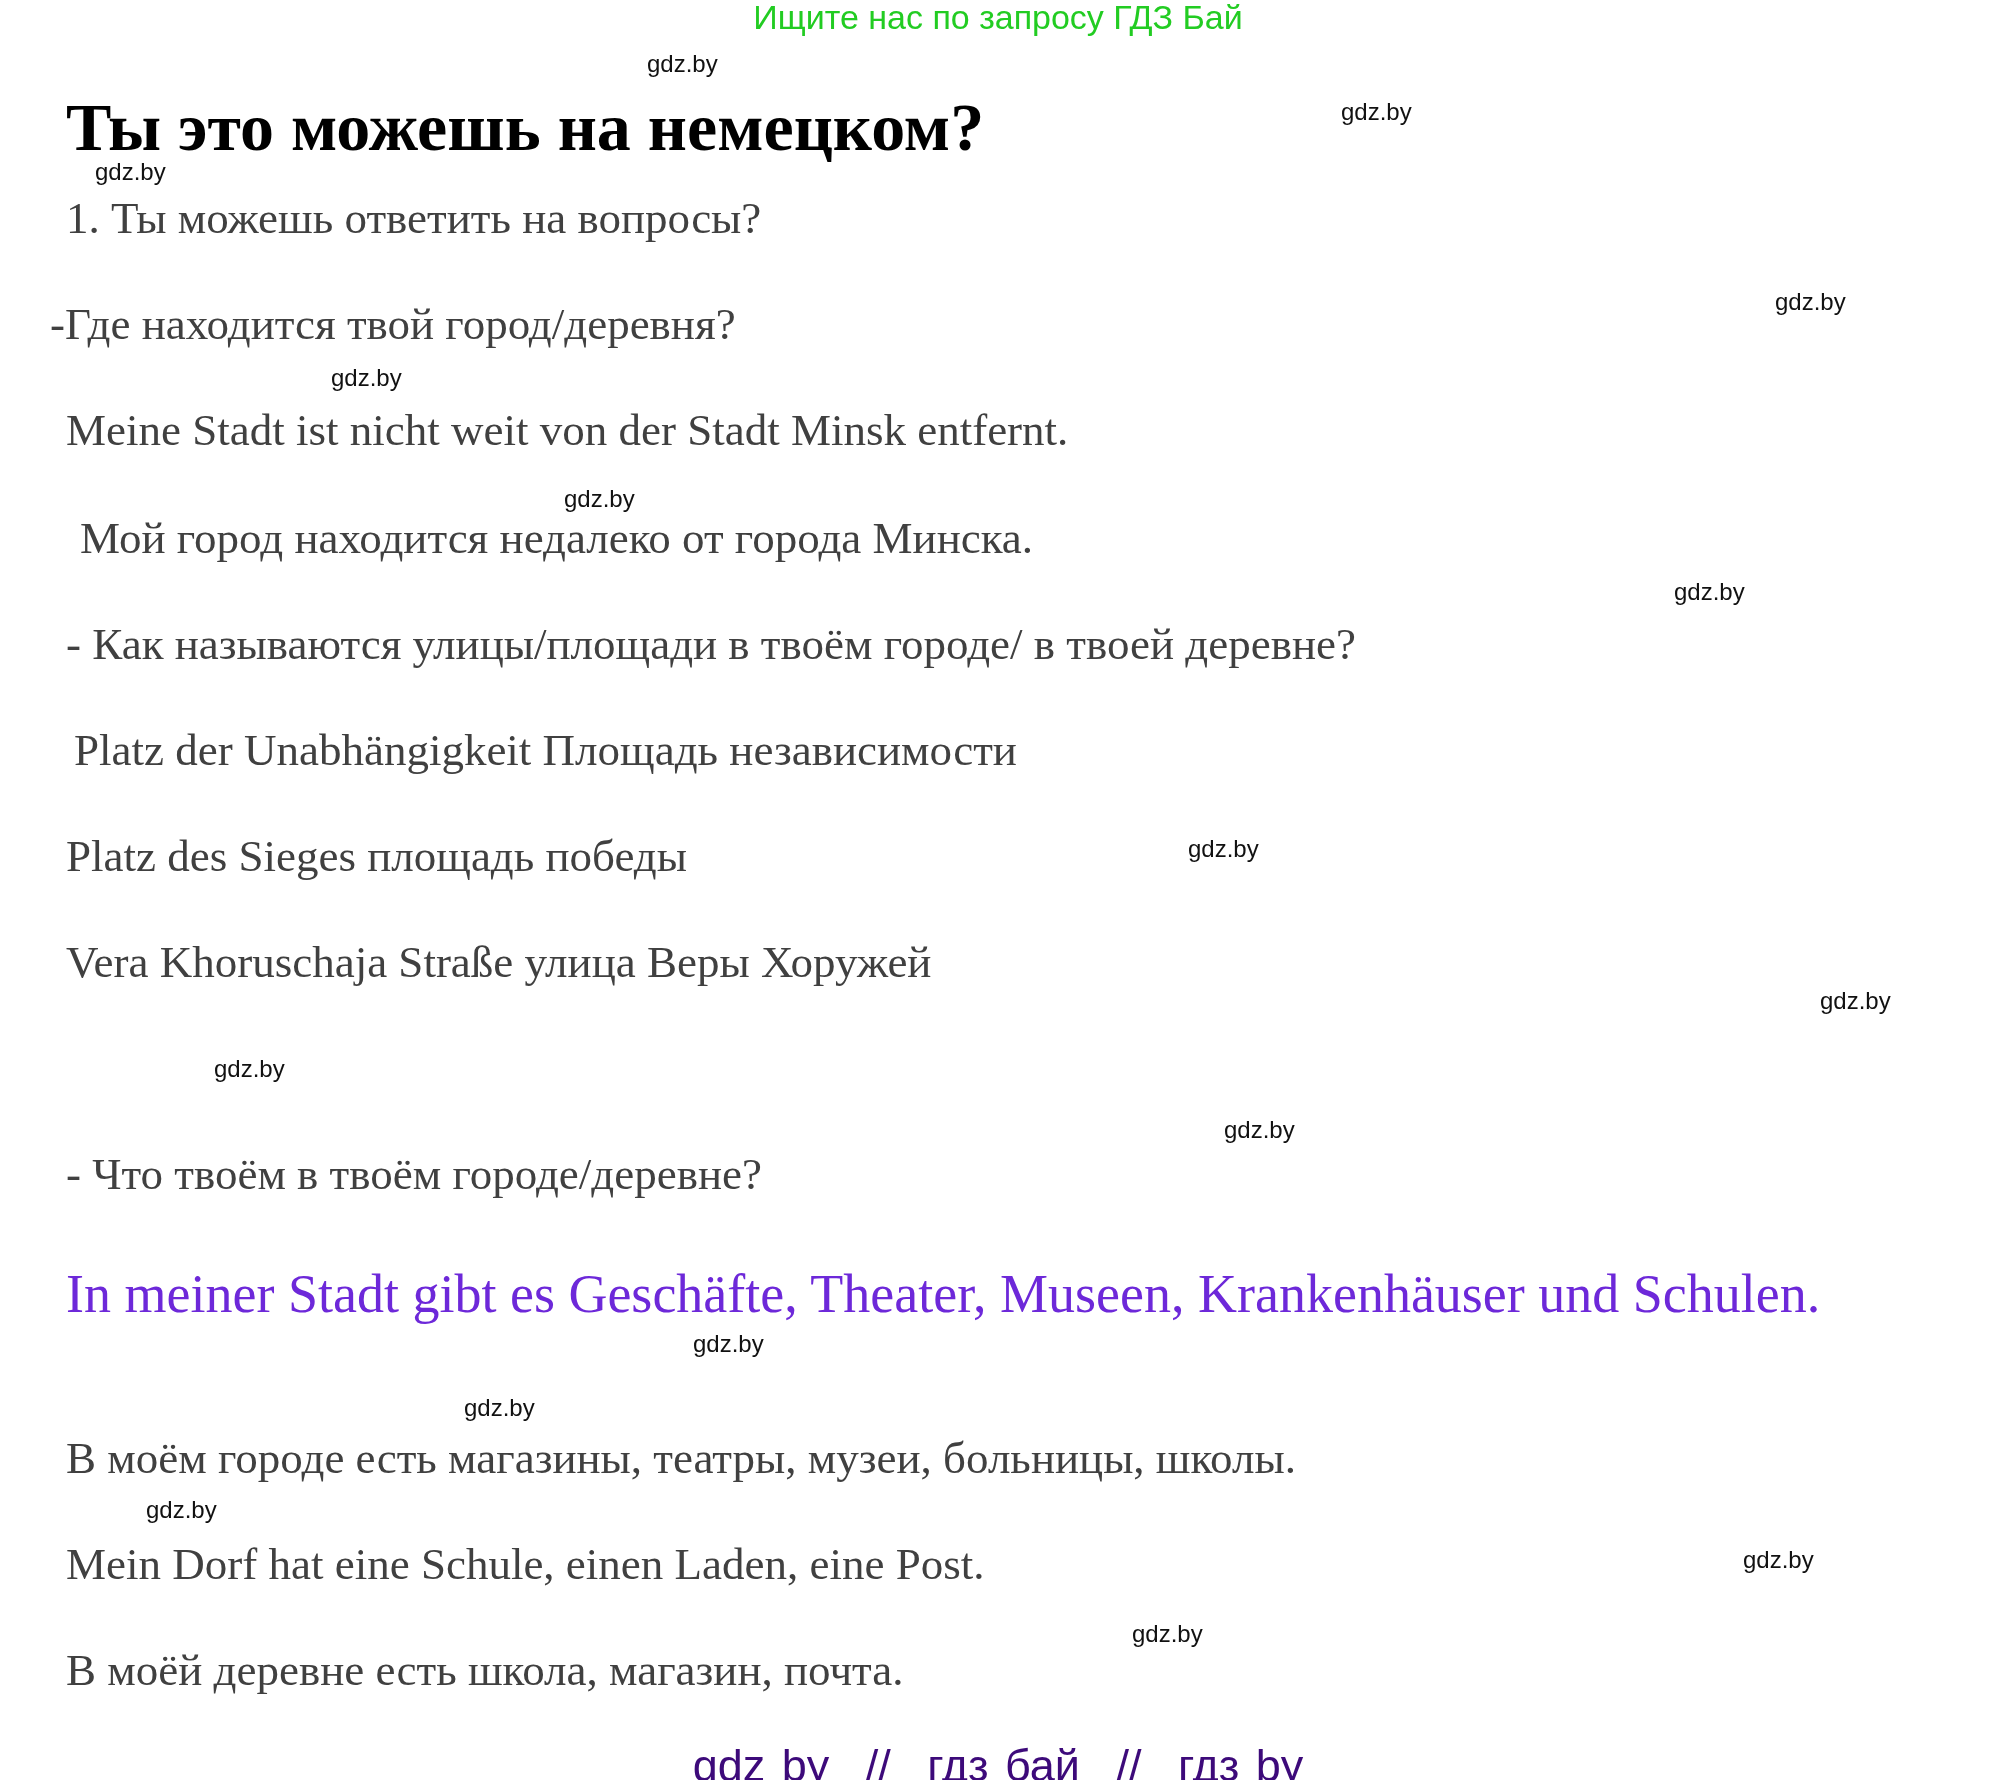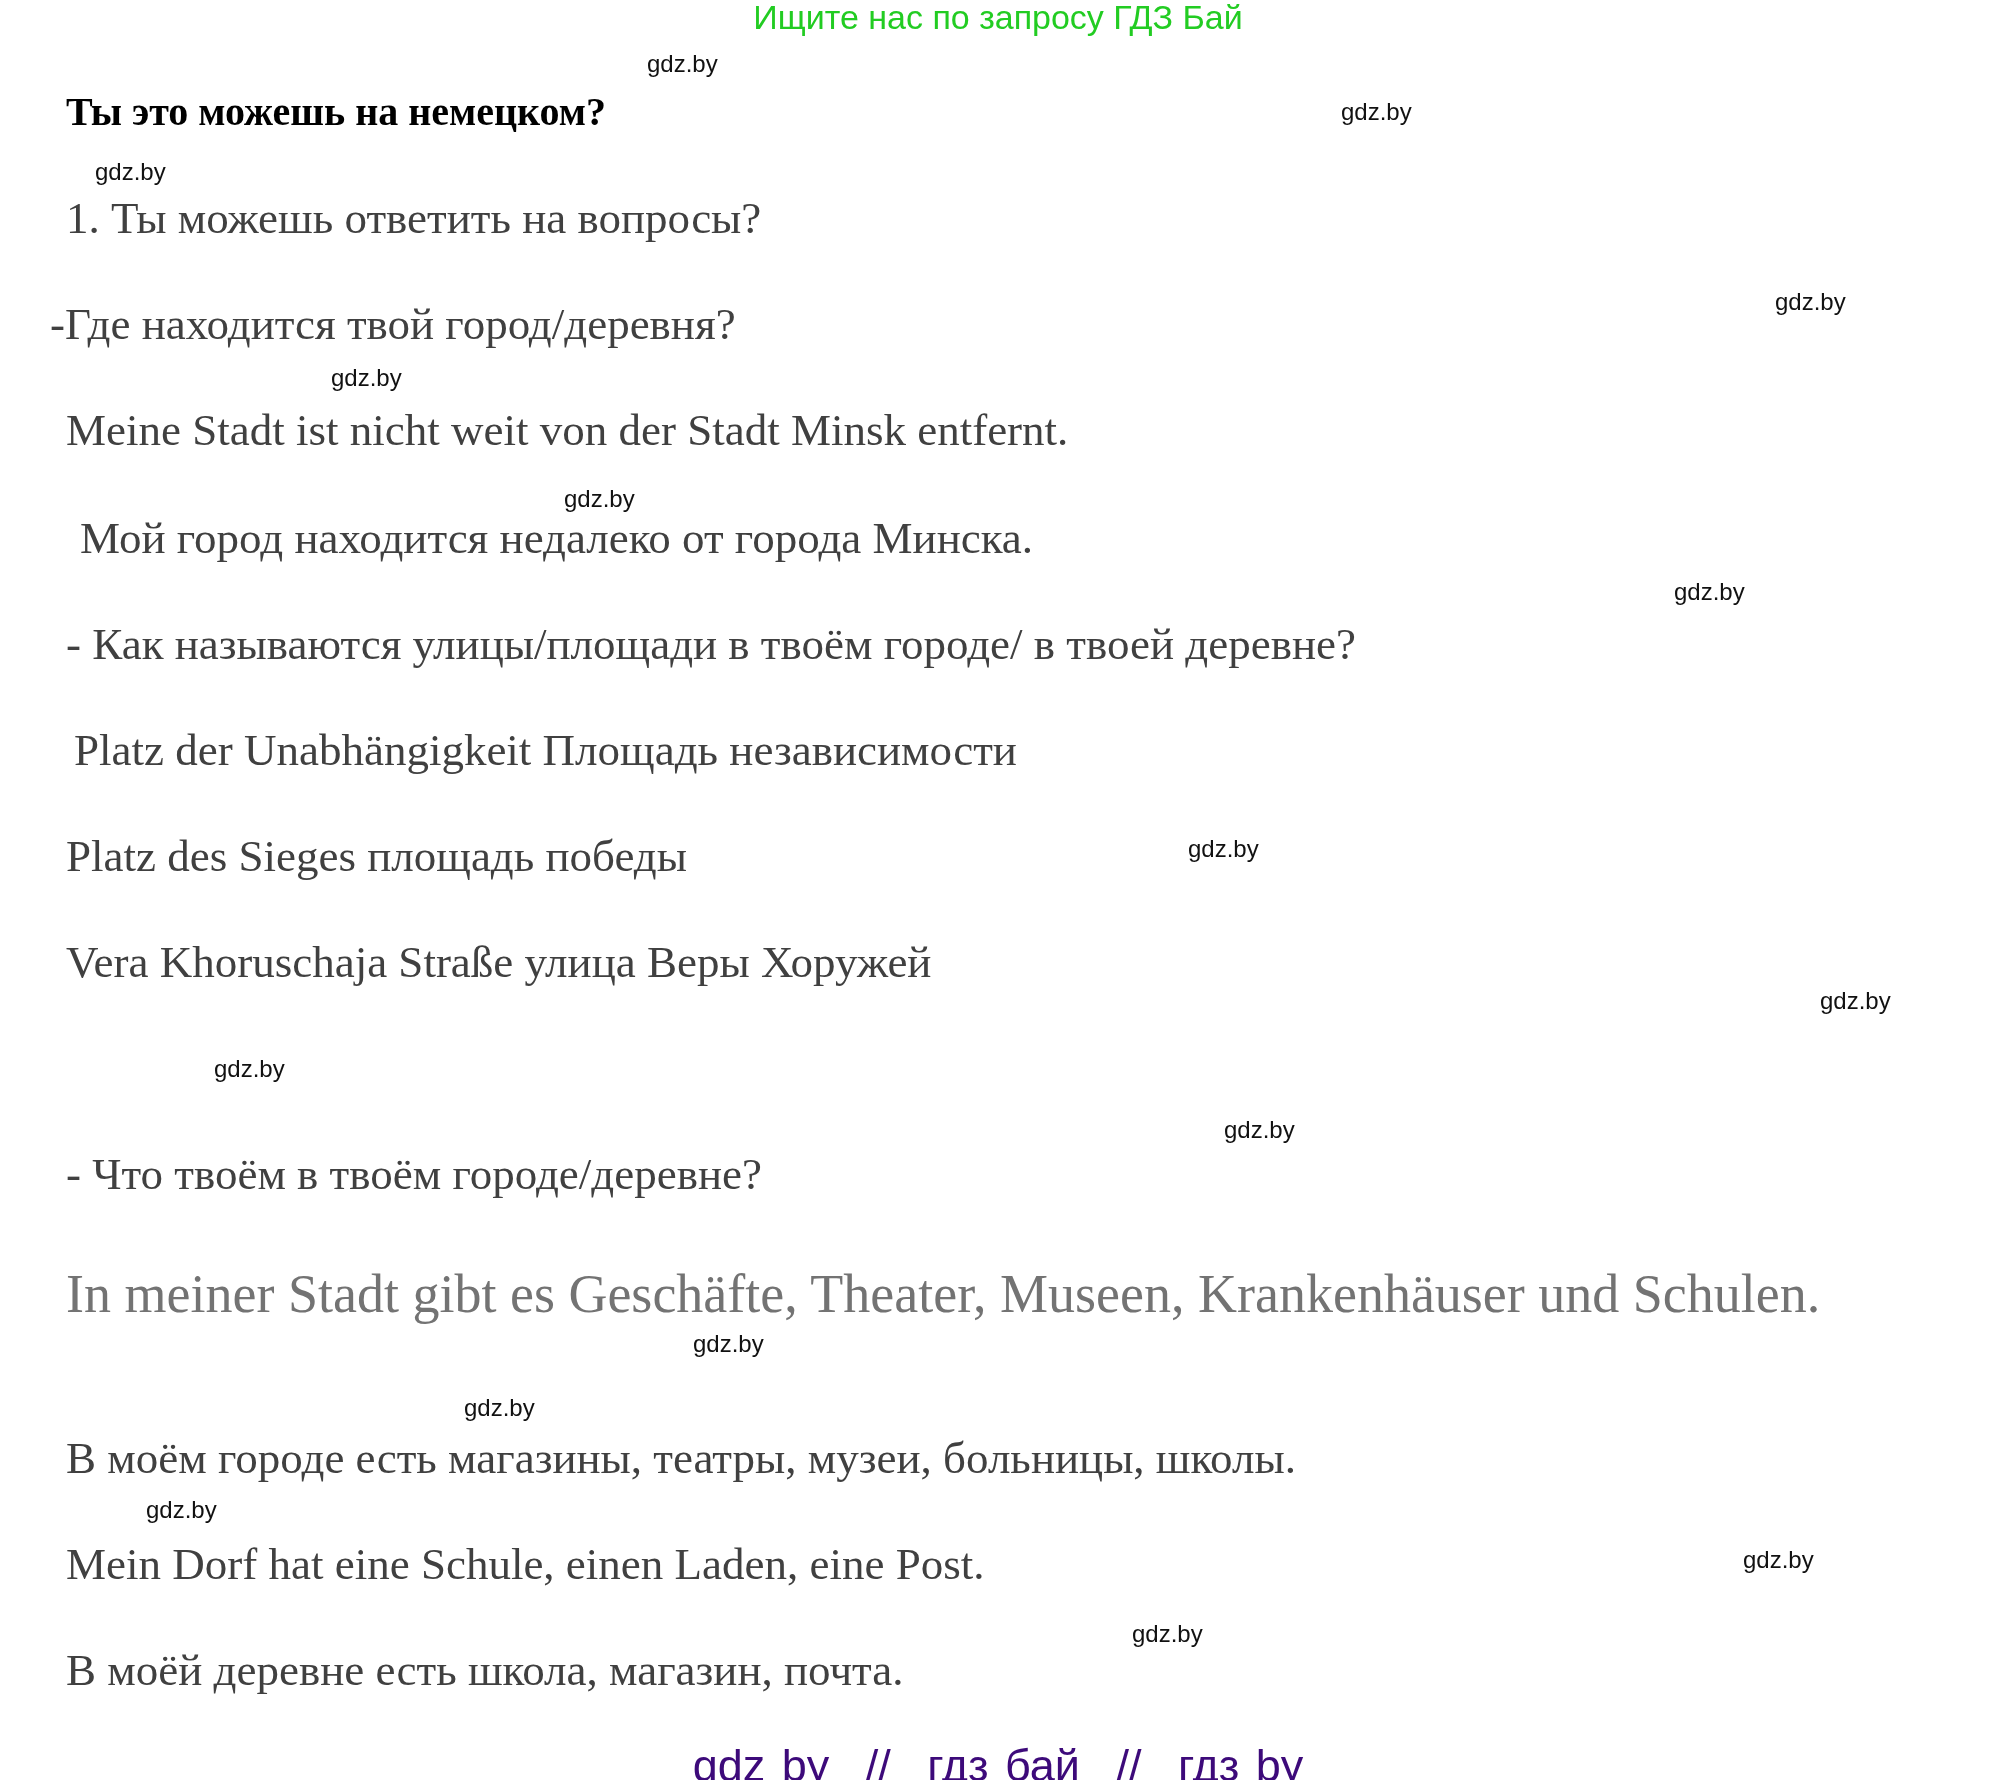--- a/index.html
+++ b/index.html
@@ -1,24 +1,24 @@
 <!DOCTYPE html>
 <html><head>
 <meta charset="utf-8">
 <style>
   html, body { margin: 0; padding: 0; background: #ffffff; }
   body { width: 1996px; height: 1780px; position: relative; overflow: hidden; }
   .abs { position: absolute; white-space: nowrap; }
   .banner { font-family: "Liberation Sans", sans-serif; font-size: 34px; color: #22cc22; left: 0; width: 1996px; text-align: center; top: -2px; }
-  .title { font-family: "Liberation Serif", serif; font-weight: bold; font-size: 40px; color: #000; }
+  .title { font-family: "Liberation Serif", serif; font-weight: bold; font-size: 68px; color: #000; }
   .line { font-family: "Liberation Serif", serif; font-size: 45px; color: #404040; }
   .wm { font-family: "Liberation Sans", sans-serif; font-size: 24px; color: #111; }
   .footer { font-family: "Liberation Sans", sans-serif; font-size: 45px; color: #3d0a7a; left: 0; width: 1996px; text-align: center; top: 1740px; word-spacing: 4px; }
   .footer span.sep { margin: 0 20px; }
-  .para { font-family: "Liberation Serif", serif; font-size: 54px; color: #737373; position: absolute; width: 1780px; text-align: justify; line-height: 72px; white-space: normal; }
+  .para { font-family: "Liberation Serif", serif; font-size: 54px; color: #6d28d9; position: absolute; width: 1780px; text-align: justify; line-height: 72px; white-space: normal; }
 </style>
 </head>
 <body>
 
 <div class="abs banner">Ищите нас по запросу ГДЗ Бай</div>
 
 <div class="abs title" style="left:66px; top:88px;">Ты это можешь на немецком?</div>
 
 <div class="abs line" style="left:66px; top:192px;">1. Ты можешь ответить на вопросы?</div>
 

